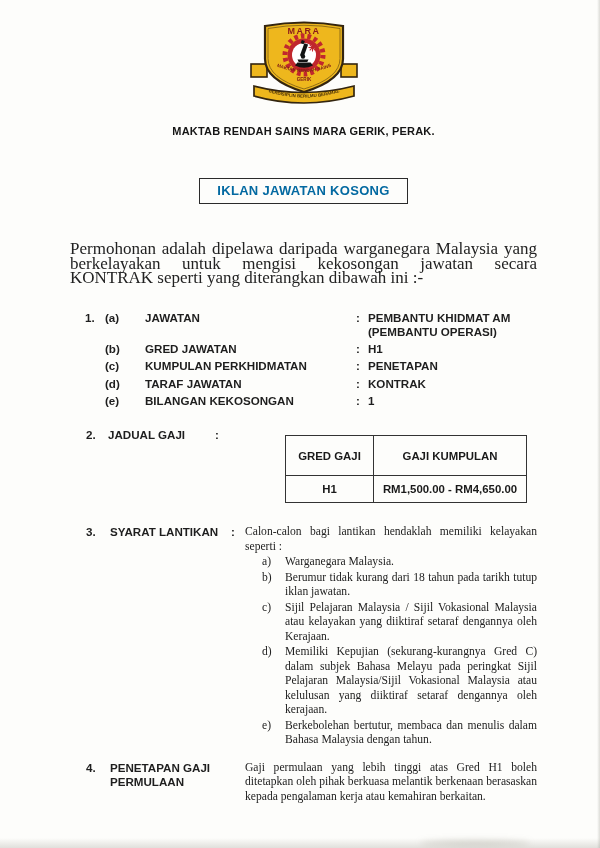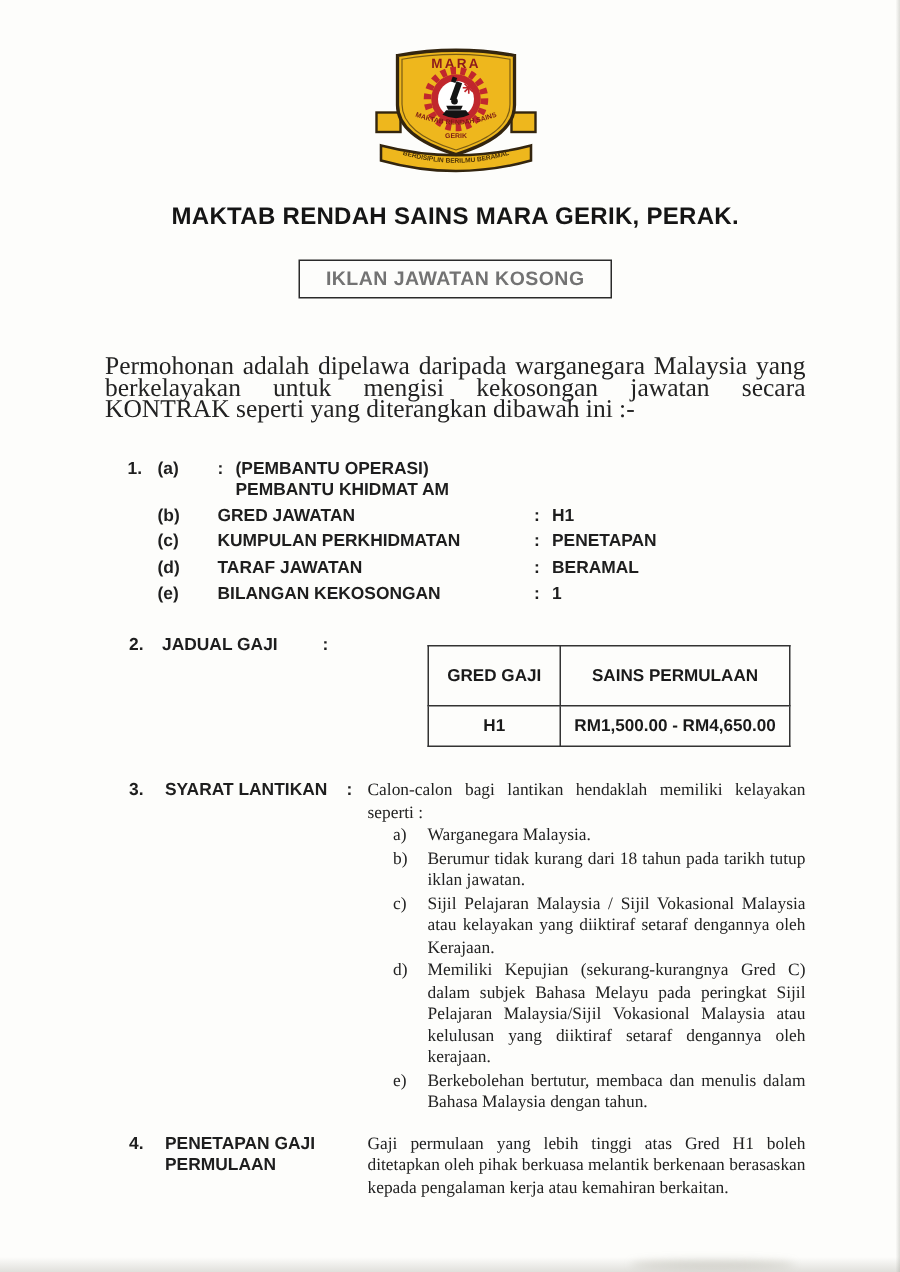--- a/index.html
+++ b/index.html
@@ -12,36 +12,36 @@
     color:#1e1e1e;
     font-family:"Liberation Serif", serif;
   }
   .scan-edge-right{position:absolute;top:0;right:0;width:3px;height:100%;
     background:linear-gradient(to left, rgba(160,160,150,.35), rgba(160,160,150,0));}
   .scan-shadow-bottom{position:absolute;bottom:0;left:0;width:100%;height:10px;
     background:linear-gradient(to top, rgba(150,148,138,.28), rgba(150,148,138,0));}
   .scan-smudge{position:absolute;bottom:2px;right:70px;width:110px;height:6px;border-radius:50%;
     background:rgba(120,115,100,.25);filter:blur(3px);}
 
-  .content{padding:28px 63px 0 70px;}
+  .content{padding:17px 63px 0 70px;}
 
   .crest-wrap{display:flex;justify-content:center;margin-bottom:16px;}
 
   .school-name{
     text-align:center;
     font-family:"Liberation Sans", sans-serif;
-    font-weight:bold;font-size:16px;letter-spacing:.2px;
+    font-weight:bold;font-size:11px;letter-spacing:.2px;
     color:#151515;
   }
   .notice-box-wrap{display:flex;justify-content:center;margin-top:19px;}
   .notice-box{
     border:1.6px solid #2a2a2a;
     padding:4px 17px 5px 17px;
     font-family:"Liberation Sans", sans-serif;
-    font-weight:bold;font-size:13px;letter-spacing:.3px;color:#737373;
+    font-weight:bold;font-size:13px;letter-spacing:.3px;color:#0369a1;margin-top:22px;
   }
 
   .intro{
     margin-top:38px;
     font-size:17px;line-height:14.6px;
     text-align:justify;color:#222;
   }
 
   
   .sec1{margin-top:25px;font-size:11.6px;}
@@ -139,24 +139,25 @@
     <div class="notice-box-wrap">
       <div class="notice-box">IKLAN JAWATAN KOSONG</div>
     </div>
 
     <p class="intro">Permohonan adalah dipelawa daripada warganegara Malaysia yang berkelayakan untuk mengisi kekosongan jawatan secara KONTRAK  seperti yang diterangkan dibawah ini :-</p>
 
     <div class="sec1">
       <div class="s1row">
         <span class="s1num">1.</span>
         <span class="s1letter">(a)</span>
+        <span class="s1label">JAWATAN</span>
         <span class="s1colon">:</span>
         <span class="s1value">
+          <div>PEMBANTU KHIDMAT AM</div>
           <div>(PEMBANTU OPERASI)</div>
-          <div>PEMBANTU KHIDMAT AM</div>
         </span>
       </div>
       <div class="s1row">
         <span class="s1num"></span>
         <span class="s1letter">(b)</span>
         <span class="s1label">GRED JAWATAN</span>
         <span class="s1colon">:</span>
         <span class="s1value">H1</span>
       </div>
       <div class="s1row">
@@ -164,40 +165,40 @@
         <span class="s1letter">(c)</span>
         <span class="s1label">KUMPULAN PERKHIDMATAN</span>
         <span class="s1colon">:</span>
         <span class="s1value">PENETAPAN</span>
       </div>
       <div class="s1row">
         <span class="s1num"></span>
         <span class="s1letter">(d)</span>
         <span class="s1label">TARAF JAWATAN</span>
         <span class="s1colon">:</span>
-        <span class="s1value">BERAMAL</span>
+        <span class="s1value">KONTRAK</span>
       </div>
       <div class="s1row">
         <span class="s1num"></span>
         <span class="s1letter">(e)</span>
         <span class="s1label">BILANGAN KEKOSONGAN</span>
         <span class="s1colon">:</span>
         <span class="s1value">1</span>
       </div>
     </div>
 
     <div class="sec2">
       <span class="s2num">2.</span>
       <span class="s2label">JADUAL GAJI</span>
       <span class="s2colon">:</span>
       <table class="gaji">
         <thead>
           <tr>
             <th>GRED GAJI</th>
-            <th>SAINS PERMULAAN</th>
+            <th>GAJI KUMPULAN</th>
           </tr>
         </thead>
         <tbody>
           <tr>
             <td>H1</td>
             <td>RM1,500.00 - RM4,650.00</td>
           </tr>
         </tbody>
       </table>
     </div>

